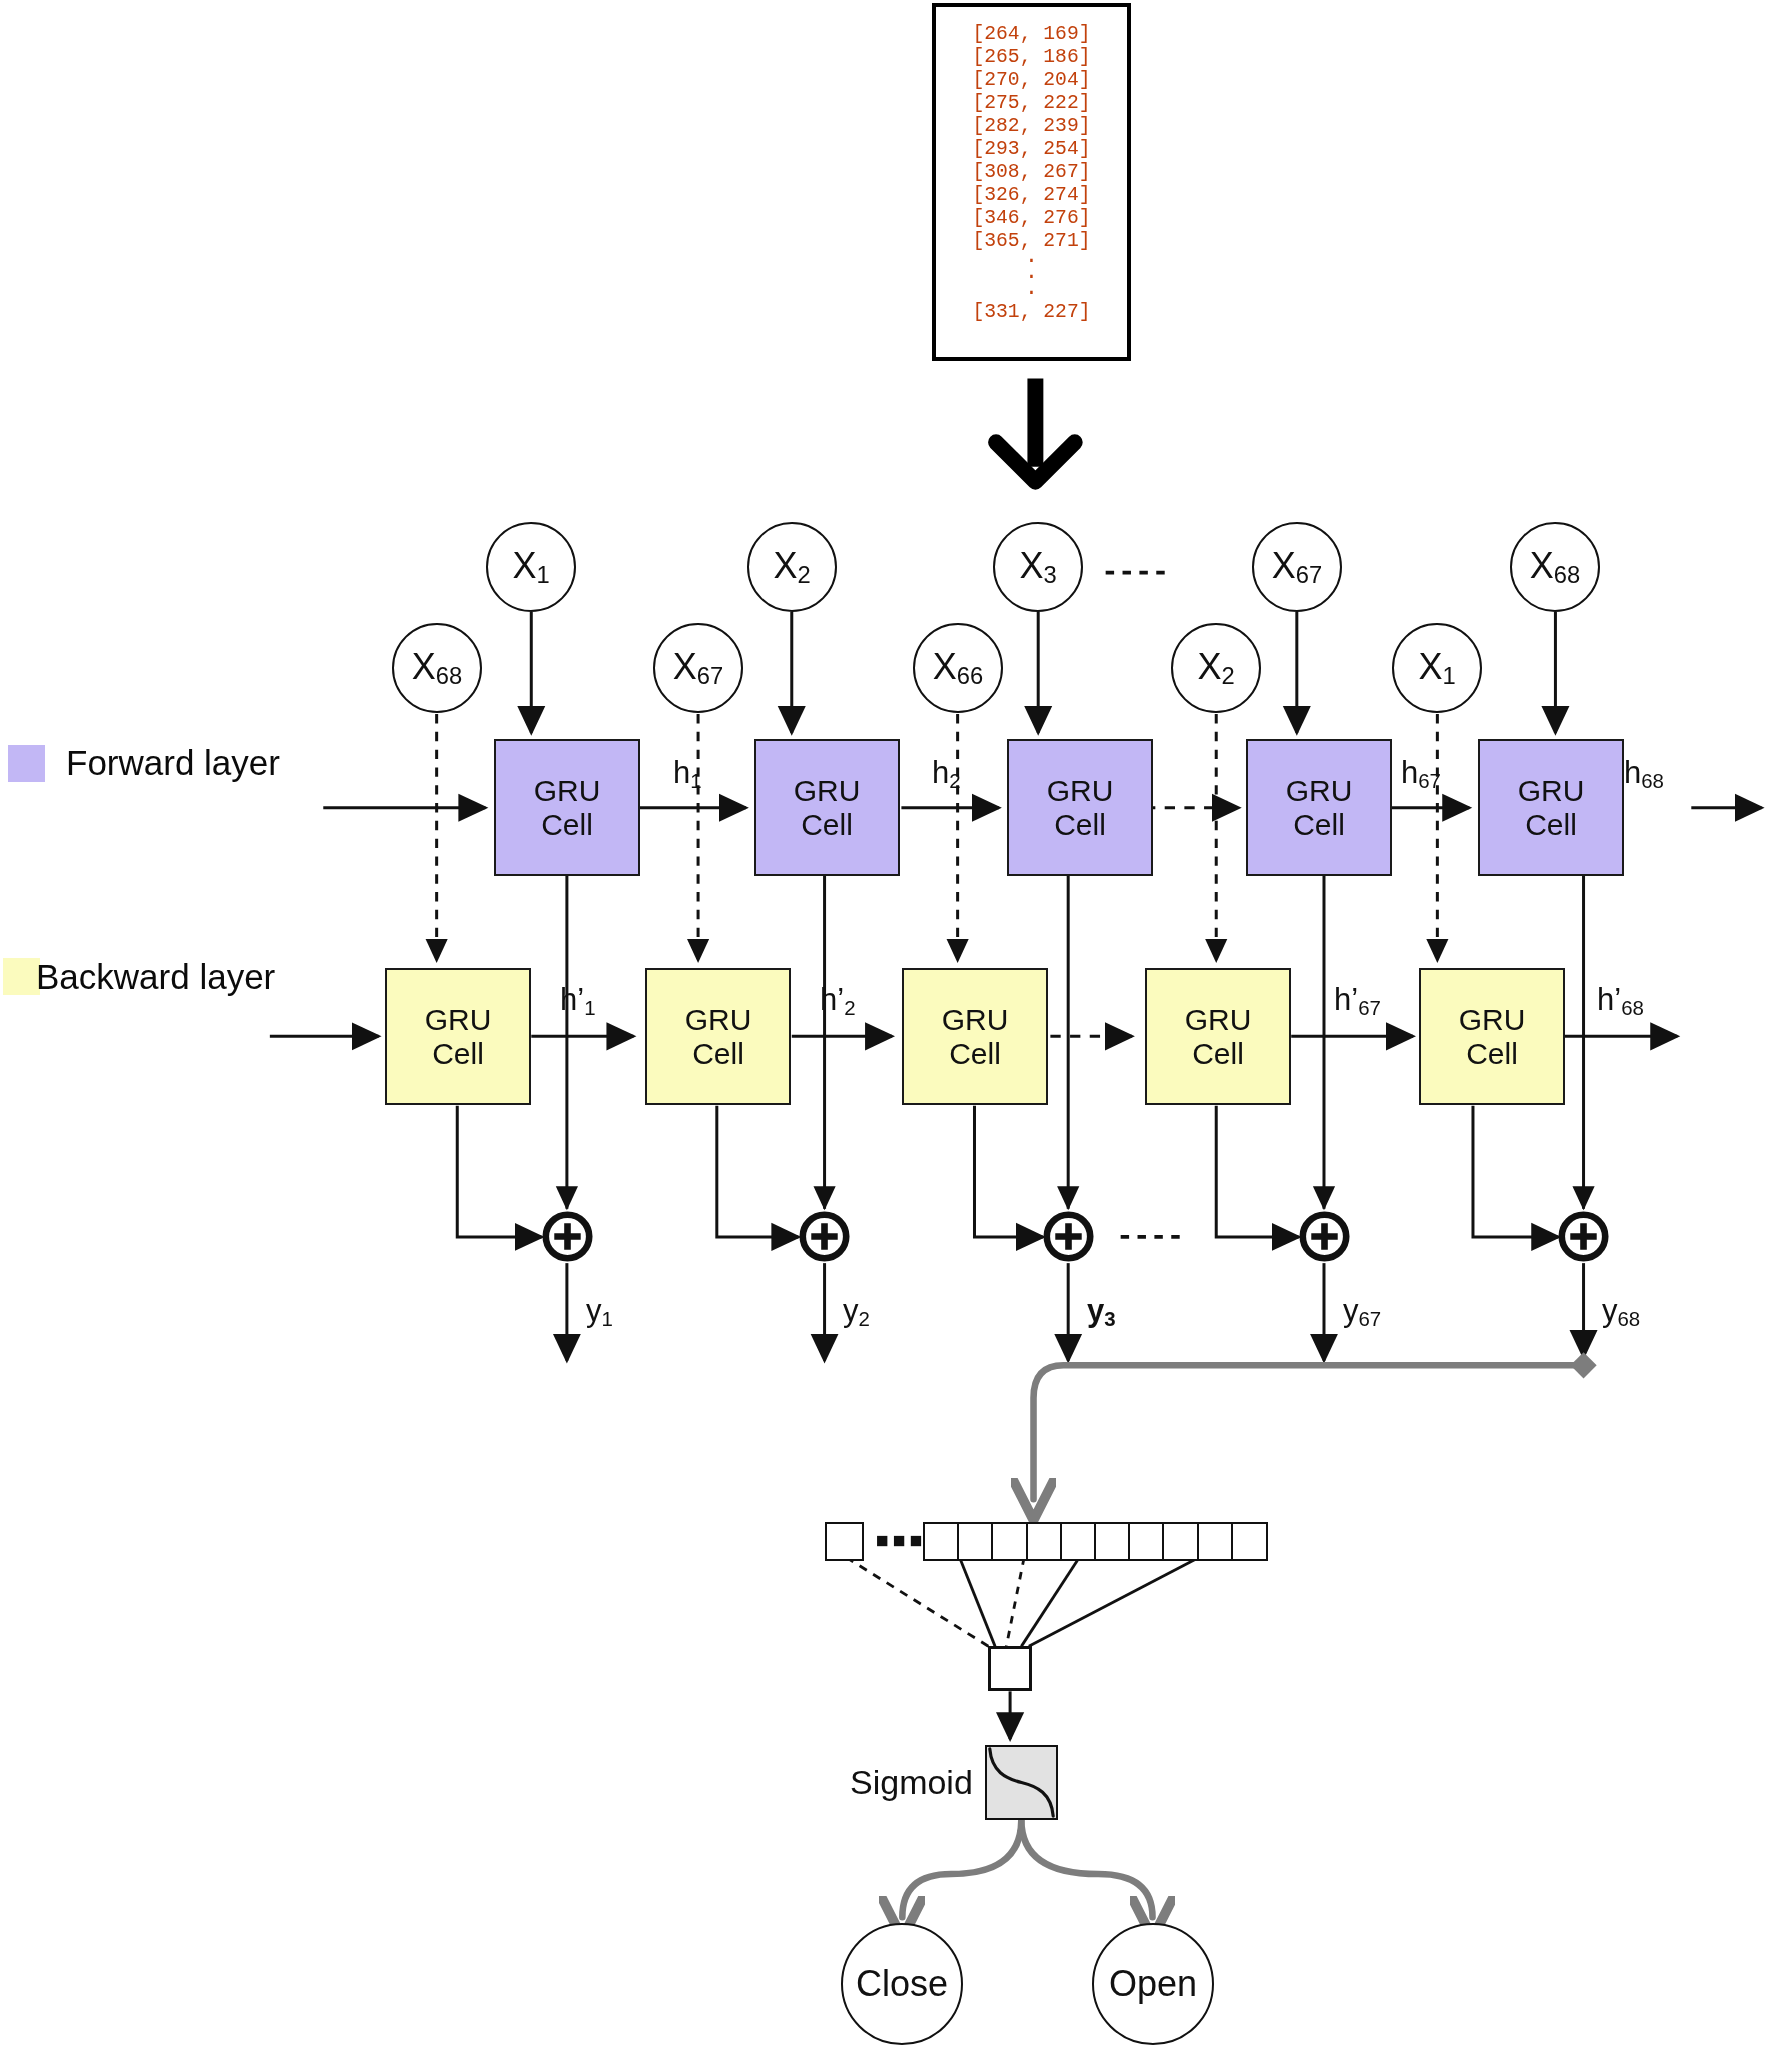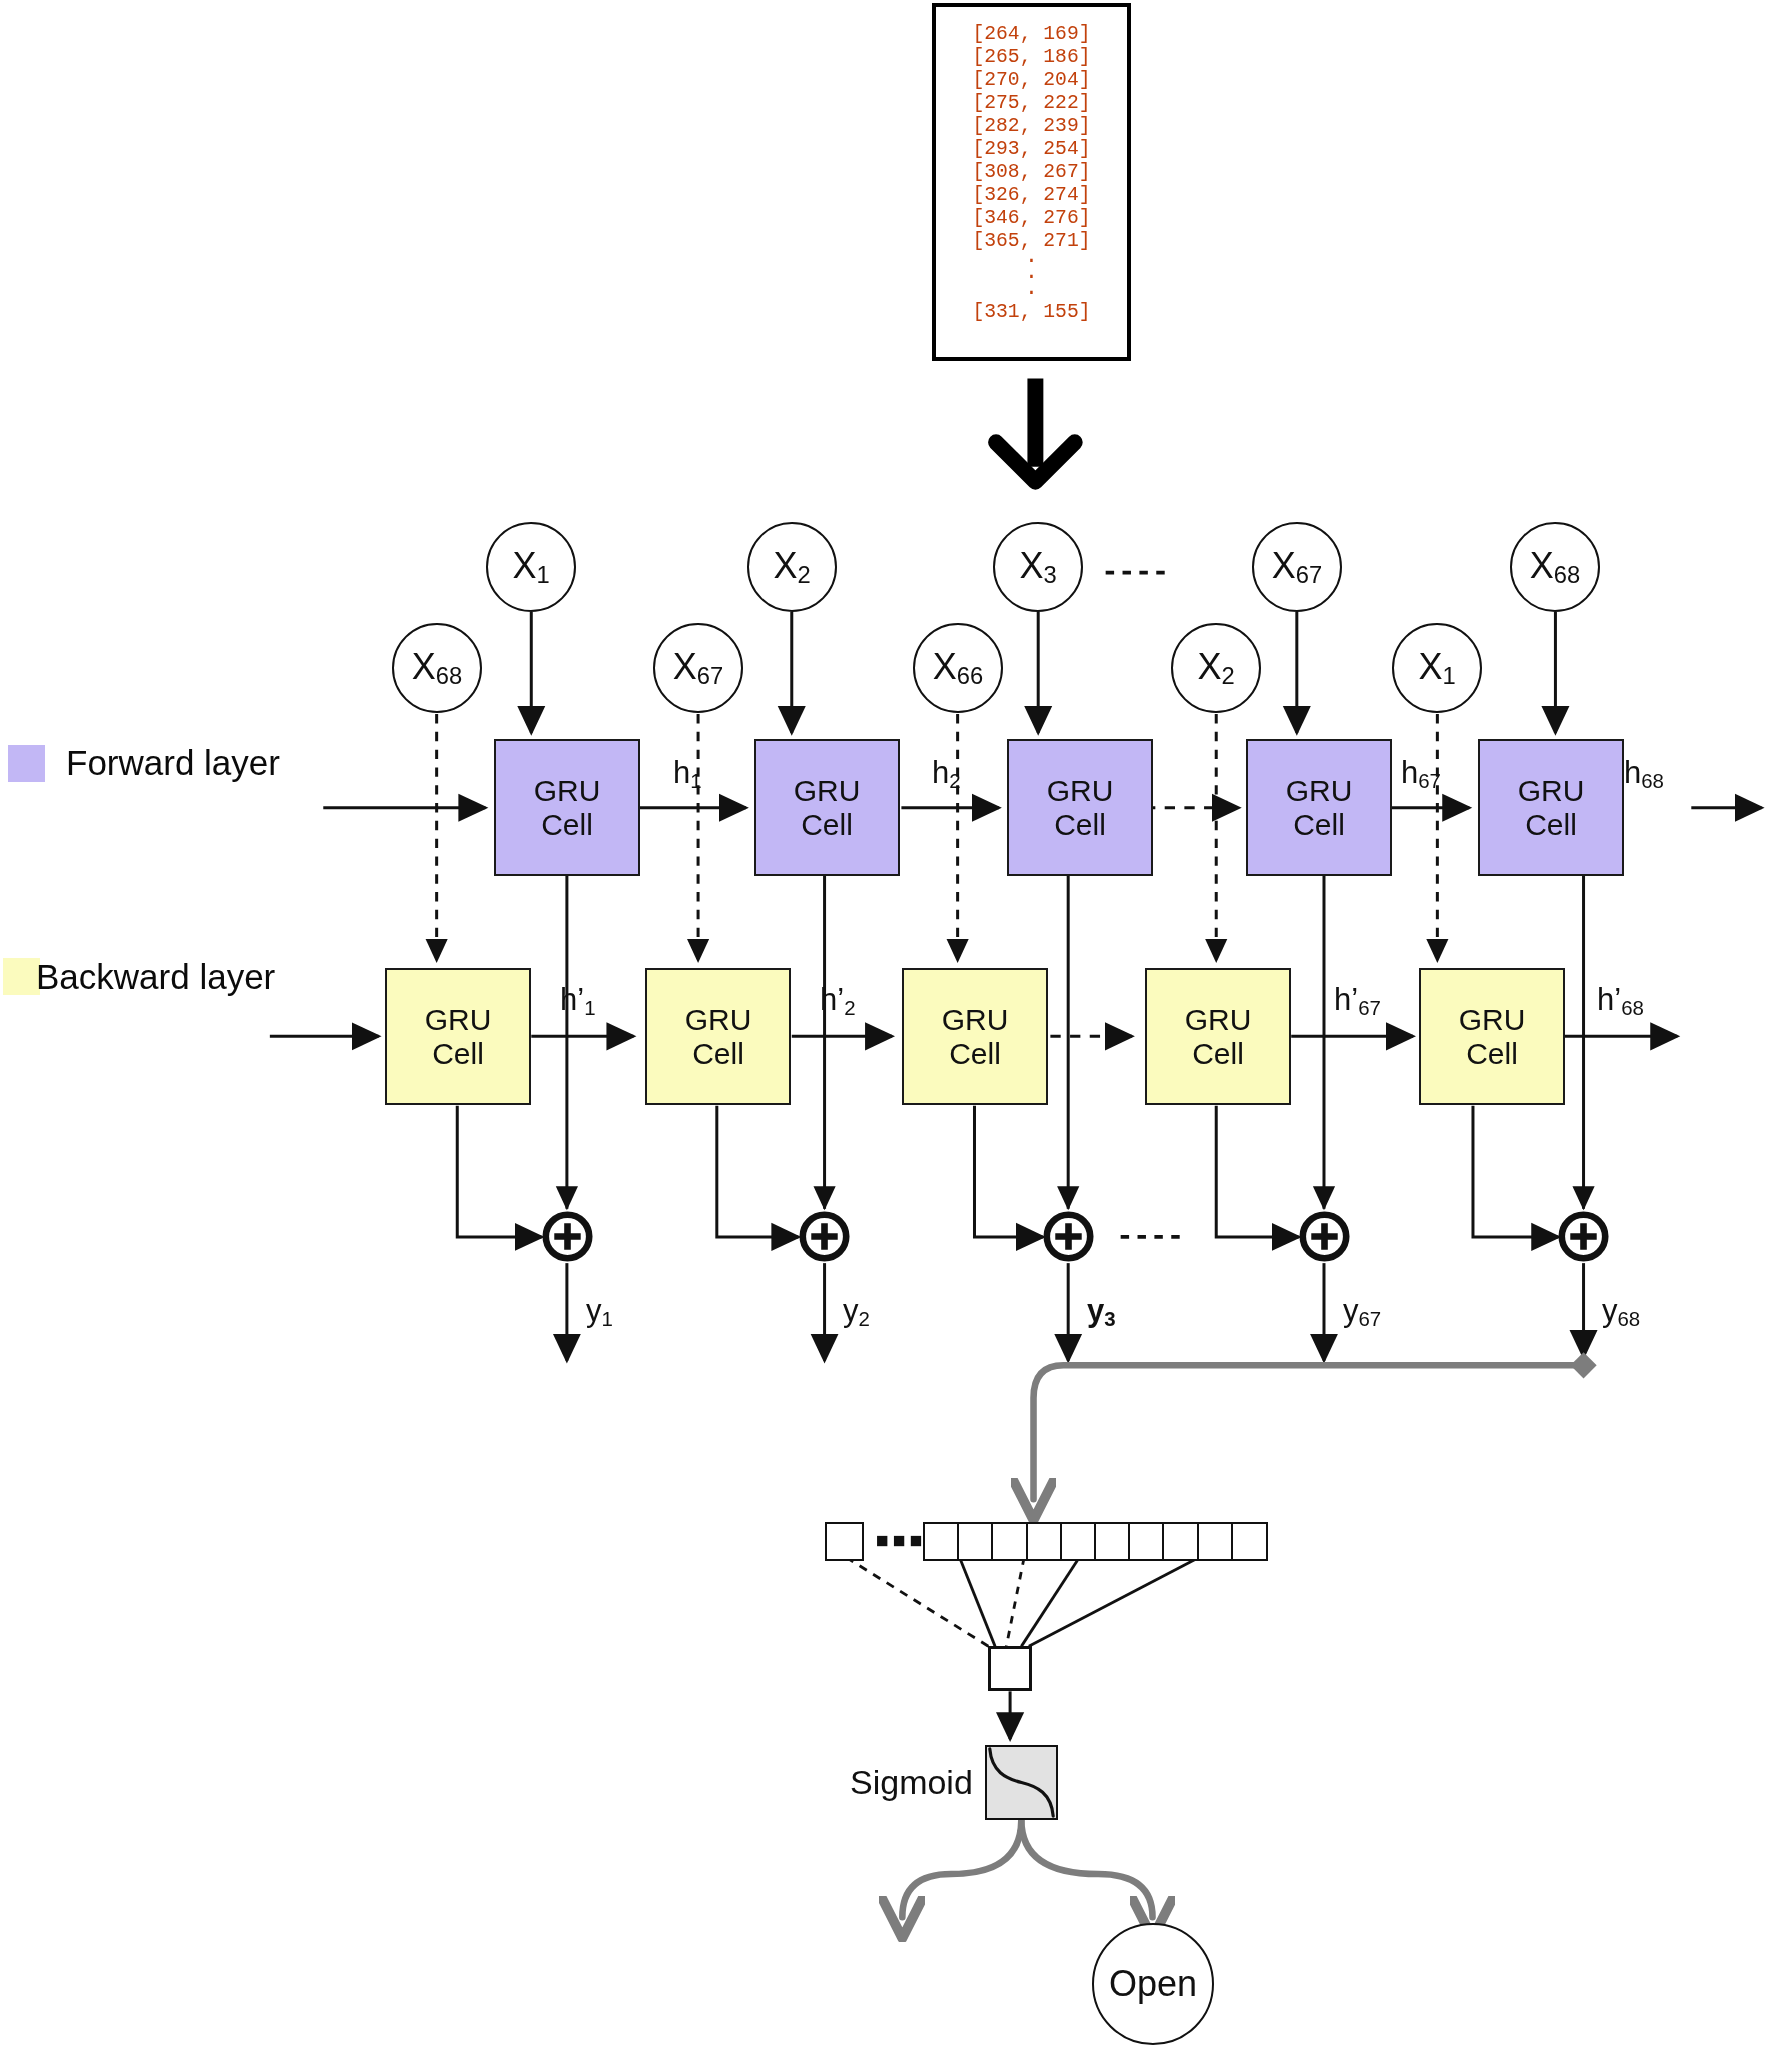--- a/index.html
+++ b/index.html
@@ -69,21 +69,21 @@
       <div>[265, 186]</div>
       <div>[270, 204]</div>
       <div>[275, 222]</div>
       <div>[282, 239]</div>
       <div>[293, 254]</div>
       <div>[308, 267]</div>
       <div>[326, 274]</div>
       <div>[346, 276]</div>
       <div>[365, 271]</div>
       <div class="dots">·<br>·<br>·</div>
-      <div>[331, 155]</div>
+      <div>[331, 227]</div>
     </div>
   </div>
 
   <div class="abs sw fwd"></div>
   <div class="abs legend-lbl fwd">Forward layer</div>
   <div class="abs sw bwd"></div>
   <div class="abs legend-lbl bwd">Backward layer</div>
 
   <svg class="layer" viewBox="0 0 1905 2192" width="1785" height="2054">
     <defs>
@@ -335,18 +335,21 @@
 
   <div class="abs vbox" style="left:988px;top:1646px;width:44px;height:45px;border-width:3.7px;"></div>
 
   <div class="abs lbl sigmoid" style="left:850px;top:1763px;">Sigmoid</div>
   <div class="abs sigbox" style="left:985px;top:1745px;width:73px;height:75px;">
     <svg width="69" height="71" viewBox="0 0 74 76" style="display:block;">
       <path d="M3,2 C5,26 20,34 37,38 C54,42 69,50 71,74" fill="none" stroke="#111" stroke-width="3.4" stroke-linecap="round"></path>
     </svg>
   </div>
 
+  <div class="abs circ out-circ" style="left:841px;top:1923px;">
+    <span>Close</span>
+  </div>
   <div class="abs circ out-circ" style="left:1092px;top:1923px;">
     <span>Open</span>
   </div>
 
 </div>
 
 
 </body></html>

